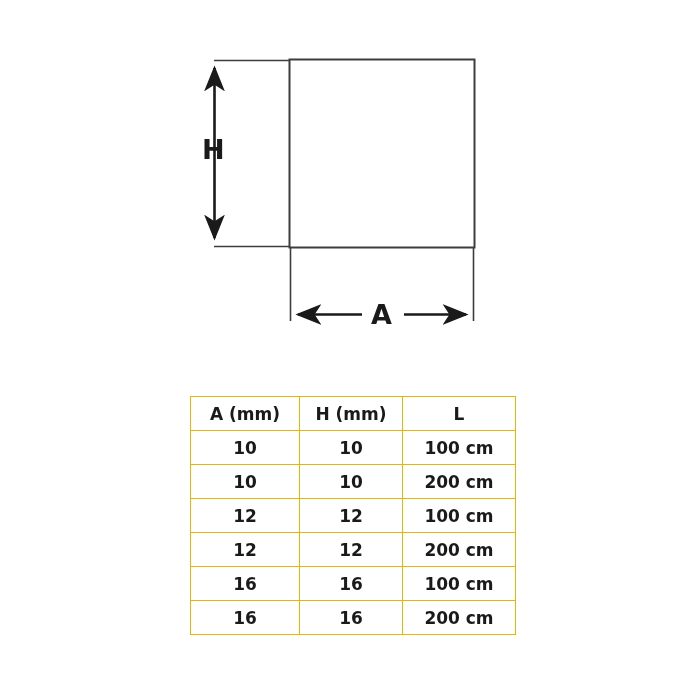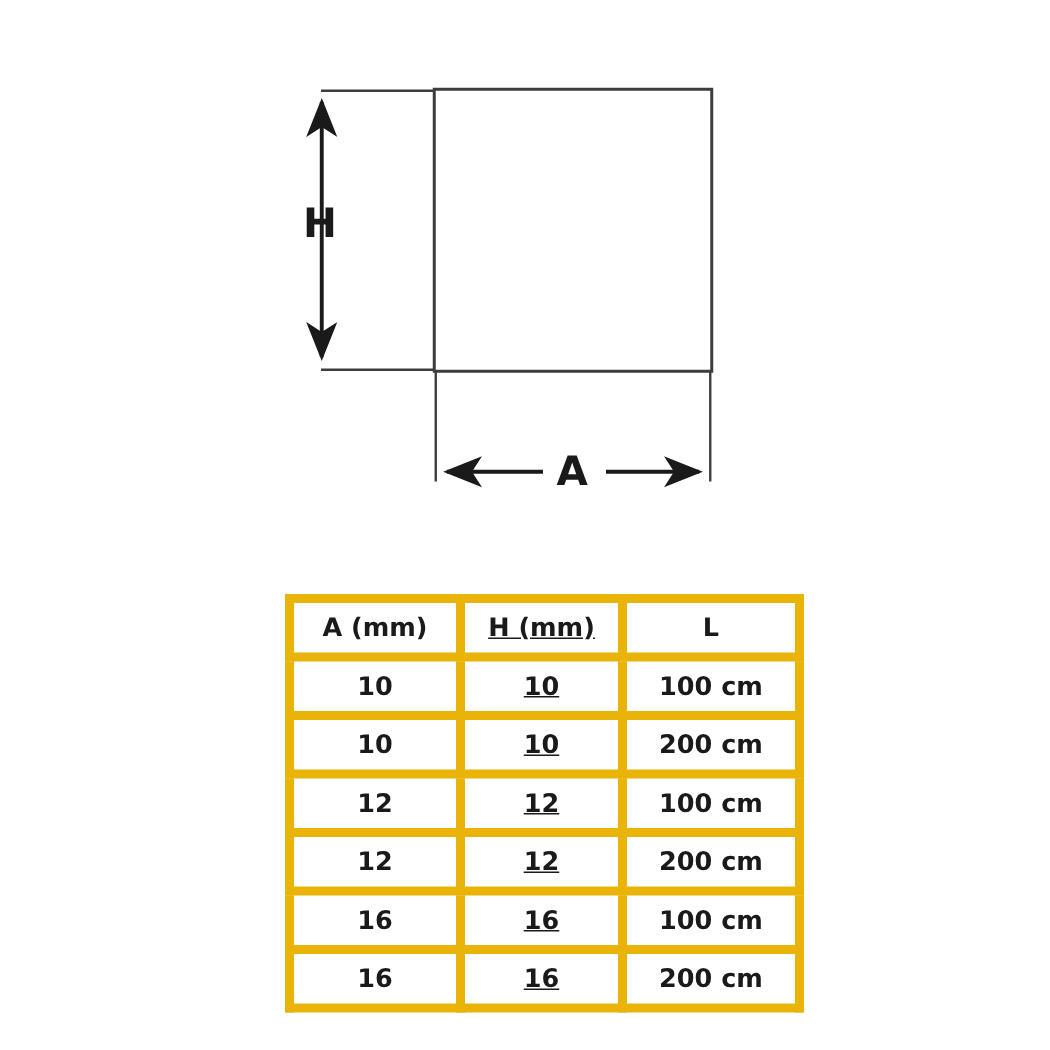--- a/index.html
+++ b/index.html
@@ -44,30 +44,30 @@
   
   #spec-table {
     position: absolute;
     left: 190px;
     top: 396px;
     border-collapse: collapse;
     table-layout: fixed;
   }
   #spec-table th,
   #spec-table td {
-    border: 6px solid #eab308;
+    border: 1px solid #eab308;
     text-align: center;
     font-size: 17px;
     font-weight: bold;
     color: #1a1a1a;
     height: 33px;
     padding: 0;
   }
   #spec-table th.col-a, #spec-table td.col-a { width: 108px; }
-  #spec-table th.col-h, #spec-table td.col-h { width: 102px; text-decoration: underline; }
+  #spec-table th.col-h, #spec-table td.col-h { width: 102px; }
   #spec-table th.col-l, #spec-table td.col-l { width: 112px; }
 </style>
 </head>
 <body>
 
 <div id="diagram">
   <svg width="700" height="360" viewBox="0 0 700 360">
     <defs>
       <marker id="arrowEnd" markerWidth="10" markerHeight="10" refX="9" refY="4" orient="auto" markerUnits="strokeWidth">
         <path d="M0,0 L10,4 L0,8 L2.6,4 z" fill="#1a1a1a"></path>

